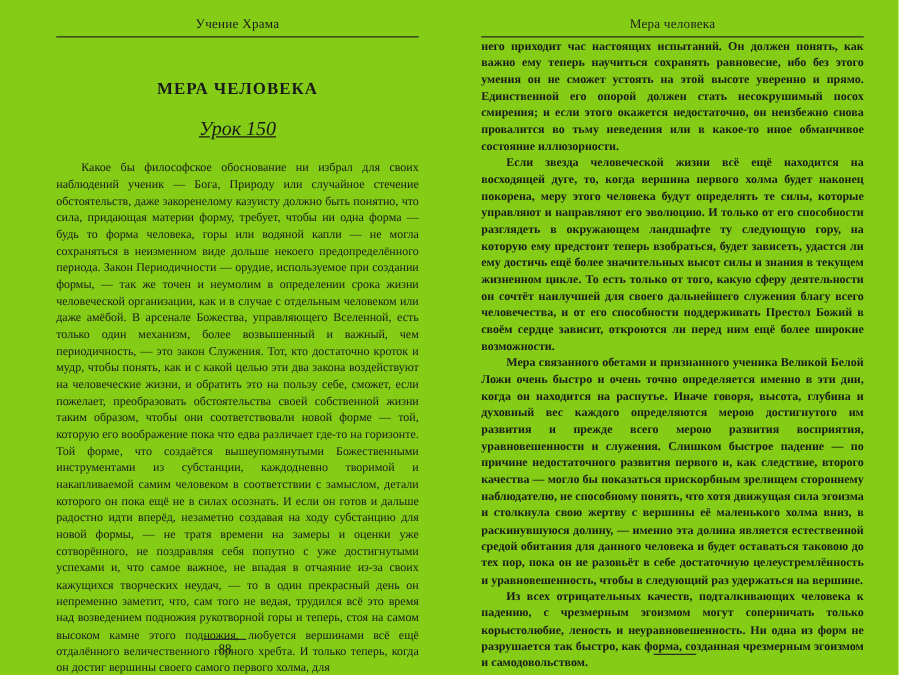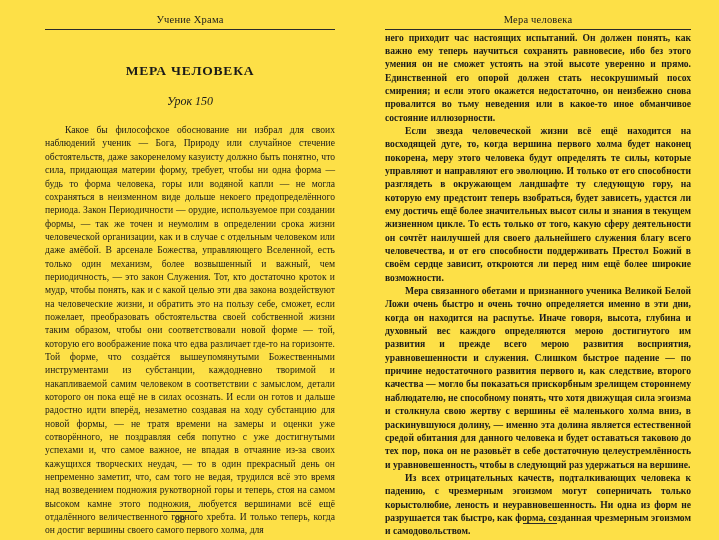--- a/index.html
+++ b/index.html
@@ -20,21 +20,21 @@
     height: 540px;
     display: flex;
     flex-direction: row;
     background: #ffffff;
     position: relative;
   }
   .page {
     position: relative;
     box-sizing: border-box;
     height: 540px;
-    background: #fde047;
+    background: #84cc16;
   }
   .page-left {
     width: 360px;
     padding: 14px 25px 0 45px;
   }
   .page-right {
     width: 359px;
     padding: 14px 28px 0 25px;
   }
   .running-head {
@@ -59,23 +59,24 @@
     text-align: center;
     font-weight: bold;
     font-size: 13.5px;
     letter-spacing: 0.8px;
     margin: 33px 0 0 0;
     line-height: 1.2;
   }
   .lesson-line {
     text-align: center;
     font-style: italic;
-    font-size: 12px;
+    font-size: 16px;
     margin: 15px 0 2px 0;
     line-height: 1.2;
+    text-decoration: underline;
   }
   .body-block {
     margin-top: 15px;
   }
   .page-right .body-block {
     margin-top: 1px;
     font-weight: bold;
   }
   p.para {
     margin: 0;

